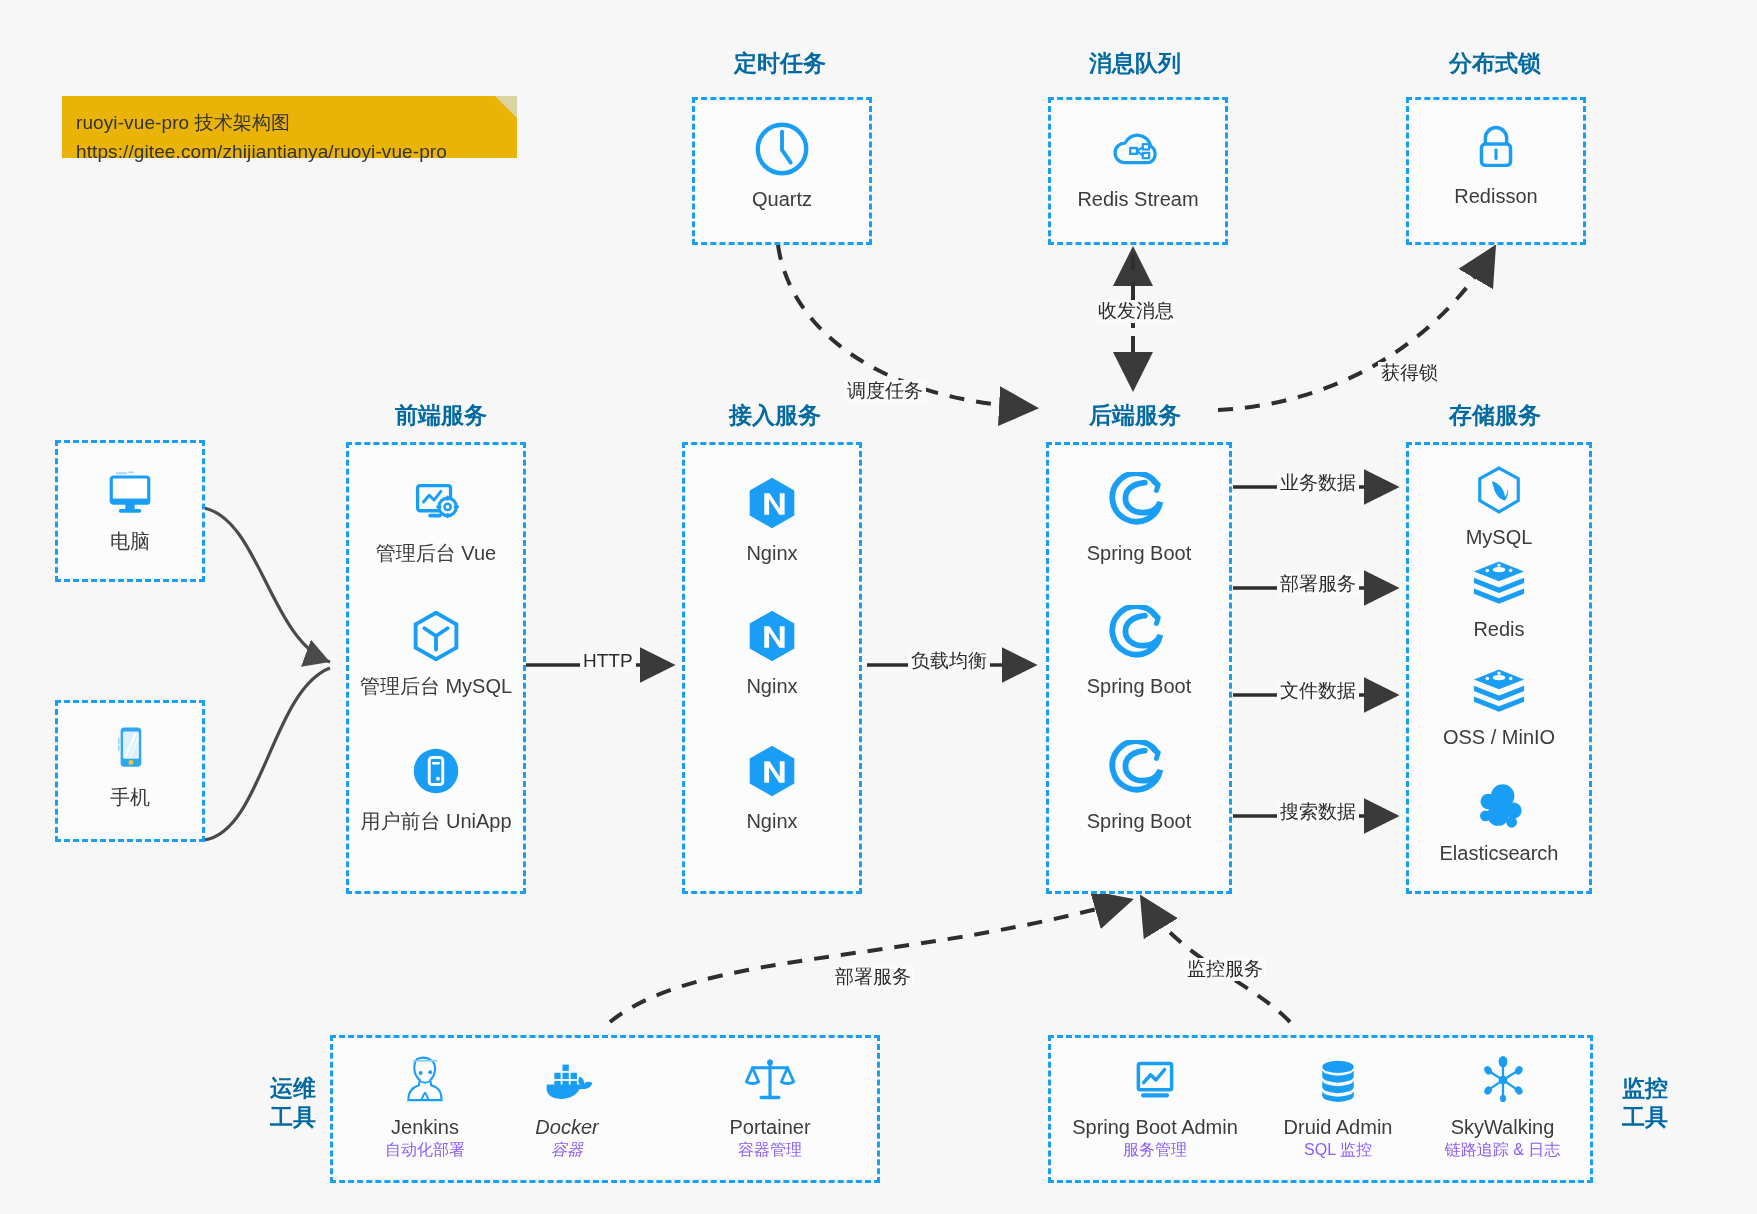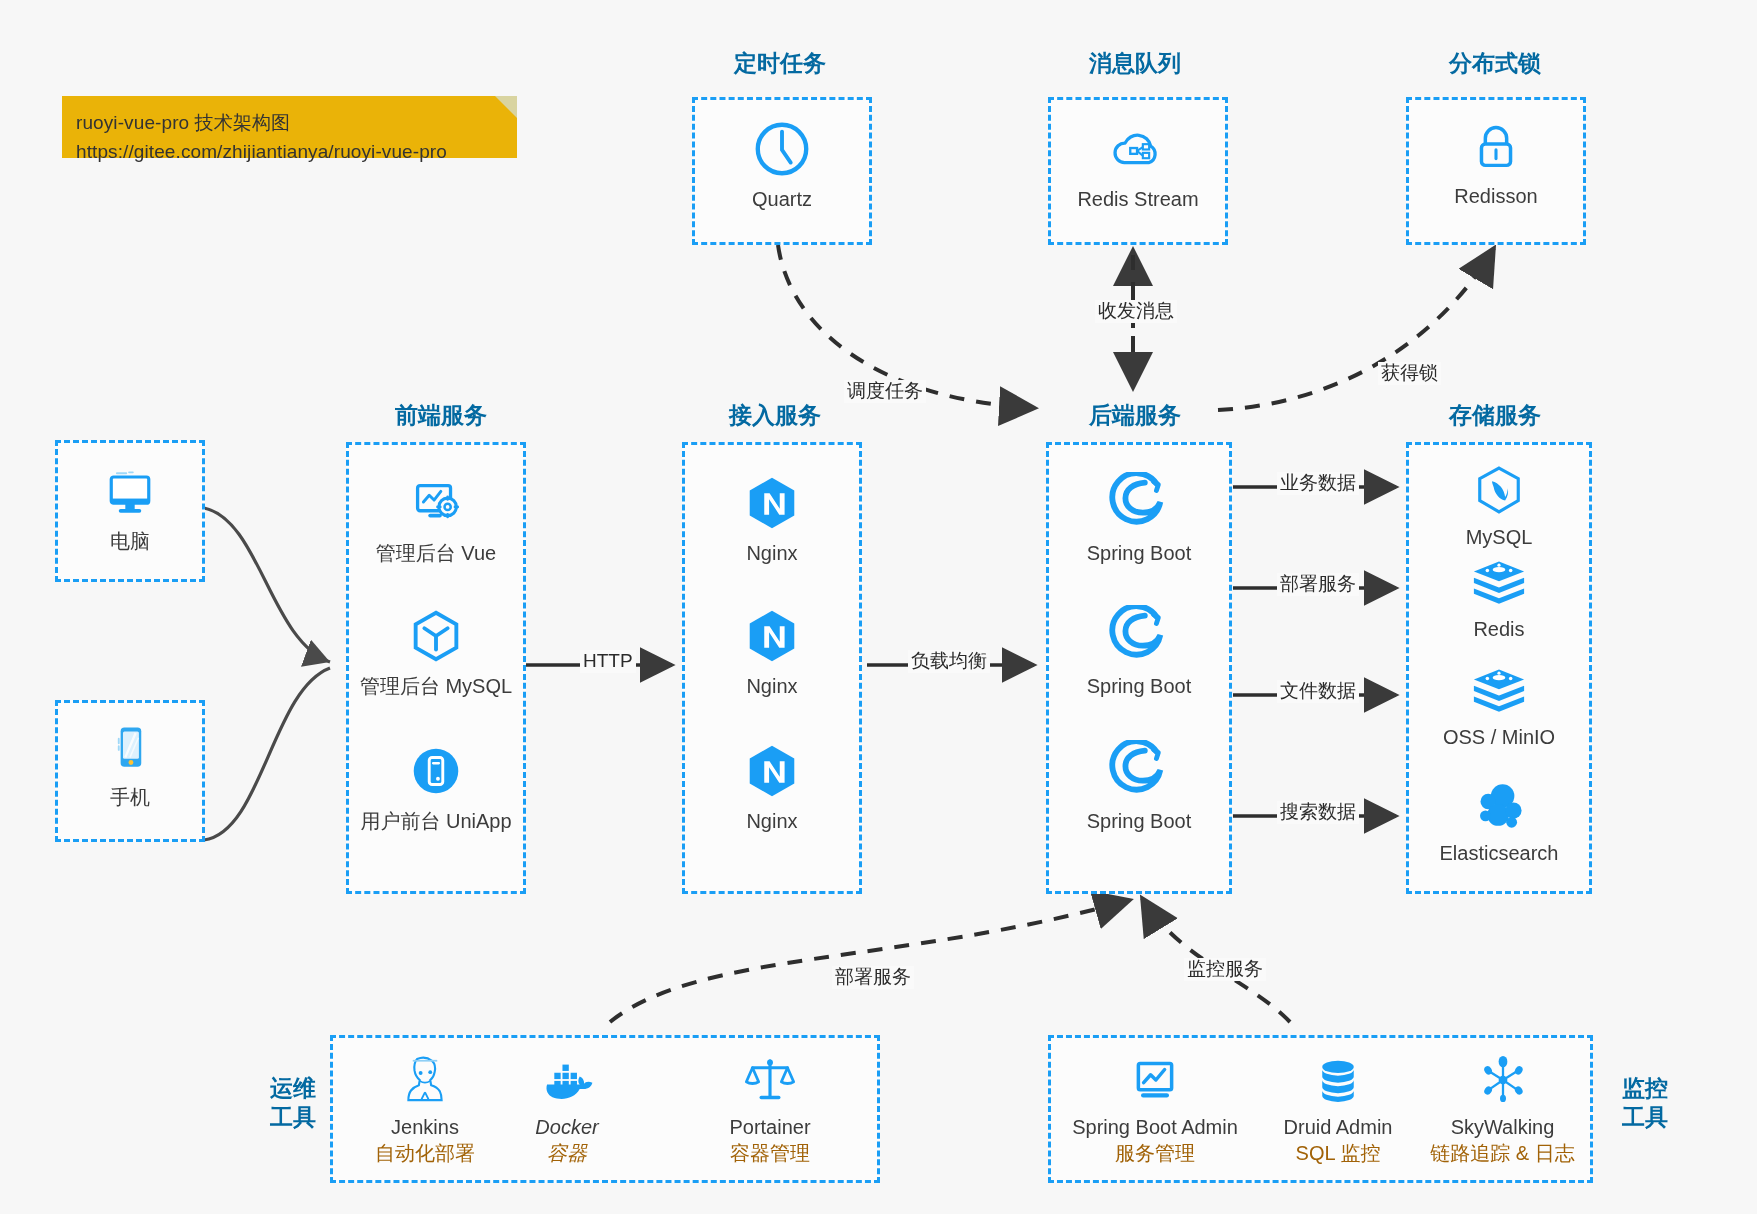--- a/index.html
+++ b/index.html
@@ -42,21 +42,21 @@
   
   .node{
     position:absolute;display:flex;flex-direction:column;
     align-items:center;justify-content:space-between;
   }
   .node .ico{display:block;}
   .node .lbl{
     margin-top:6px;font-size:20px;color:#3c3c3c;white-space:nowrap;
     text-align:center;line-height:1.3;
   }
-  .node .lbl2{font-size:20px;color:#a16207;white-space:nowrap;text-align:center;line-height:1.3;}
+  .node .lbl2{font-size:16px;color:#8b5cf6;white-space:nowrap;text-align:center;line-height:1.3;}
 
   
   .elabel{
     position:absolute;background:#fafafa;color:#2b2b2b;
     font-size:19px;white-space:nowrap;padding:0 3px;line-height:1.2;
   }
 </style>
 </head>
 <body>
 

